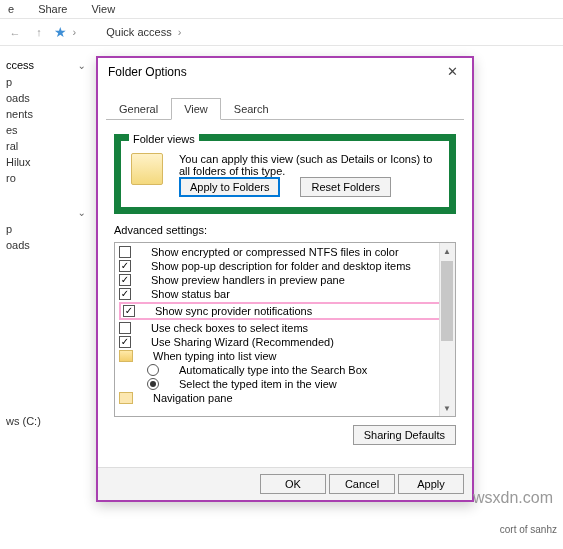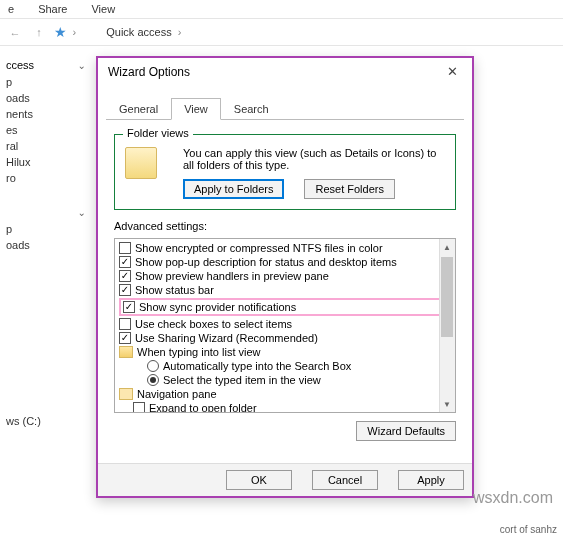--- a/index.html
+++ b/index.html
@@ -25,48 +25,48 @@
 .dialog { position: absolute; left: 96px; top: 10px; width: 378px; background: #fff; border: 2px solid #a83fb0; box-shadow: 0 4px 12px rgba(0,0,0,0.2); }
 .titlebar { display: flex; justify-content: space-between; align-items: center; padding: 6px 10px; }
 .titlebar .title { font-size: 12px; }
 .close-x { font-size: 13px; color: #444; padding: 0 4px; }
 
 .tab-strip { display: flex; align-items: flex-end; padding: 0 8px; margin-top: 12px; }
 .tab-strip .tab { padding: 4px 12px; border: 1px solid transparent; position: relative; top: 1px; color: #333; }
 .tab-strip .tab.active { border: 1px solid #bbb; border-bottom: 1px solid #fff; background: #fff; }
 .tab-page { border-top: 1px solid #bbb; margin: 0 8px 8px 8px; padding: 10px 6px; }
 
-.group-box { border: 1px solid #15803d; margin: 4px 2px 10px 2px; padding: 12px 10px 10px 10px; position: relative; }
+.group-box { border: 7px solid #15803d; margin: 4px 2px 10px 2px; padding: 12px 10px 10px 10px; position: relative; }
 .group-box .legend { position: absolute; top: -8px; left: 8px; background: #fff; padding: 0 4px; }
-.fv-row { display: flex; align-items: flex-start; gap: 26px; }
+.fv-row { display: flex; align-items: flex-start; gap: 16px; }
 .folder-icon { width: 32px; height: 32px; background: linear-gradient(#fff2c8,#f4d97e); border: 1px solid #d7b861; border-radius: 2px; flex-shrink: 0; }
 .fv-text { flex: 1; }
-.fv-actions { display: flex; gap: 20px; margin-top: 8px; }
+.fv-actions { display: flex; gap: 20px; }
 .btn { border: 1px solid #999; background: #f3f3f3; padding: 3px 10px; min-width: 72px; text-align: center; cursor: default; }
 .btn.primary { border: 2px solid #0078d7; padding: 2px 9px; }
 
 .adv-label { margin: 6px 2px; }
 .adv-list { border: 1px solid #aaa; height: 175px; margin: 0 2px; position: relative; overflow: hidden; }
 .adv-inner { padding: 2px 4px; }
-.adv-item { display: flex; align-items: center; gap: 4px; padding: 1px 0; white-space: nowrap; }
+.adv-item { display: flex; align-items: center; gap: 20px; padding: 1px 0; white-space: nowrap; }
 .adv-item.indent1 { padding-left: 14px; }
 .adv-item.indent2 { padding-left: 28px; }
 .chk, .rad { width: 12px; height: 12px; flex-shrink: 0; border: 1px solid #555; display: inline-flex; align-items: center; justify-content: center; font-size: 9px; line-height: 1; }
 .rad { border-radius: 50%; }
 .rad.sel::after { content: ""; width: 6px; height: 6px; background: #333; border-radius: 50%; }
 .chk.sel::after { content: "✓"; font-size: 10px; }
 .folder-mini { width: 14px; height: 12px; background: linear-gradient(#ffe9a8,#f3cf6d); border: 1px solid #d7b861; flex-shrink: 0; }
 .nav-mini { width: 14px; height: 12px; background: #fce7b0; border: 1px solid #d7b861; flex-shrink: 0; }
 .highlight { border: 2px solid #f9a8d4; padding: 0 2px; margin: 1px 0; }
 .scroll-track { position: absolute; right: 0; top: 0; bottom: 0; width: 16px; background: #f1f1f1; border-left: 1px solid #ddd; }
 .scroll-thumb { position: absolute; right: 2px; top: 18px; width: 12px; height: 80px; background: #c7c7c7; }
 .scroll-btn { position: absolute; right: 0; width: 16px; height: 16px; display: flex; align-items: center; justify-content: center; font-size: 8px; color: #666; }
 
 .restore-row { display: flex; justify-content: flex-end; margin: 8px 2px 4px 2px; }
-.dlg-btns { display: flex; justify-content: flex-end; gap: 20px; padding: 6px 8px; border-top: 1px solid #ddd; background: #f3f3f3; }
+.dlg-btns { display: flex; justify-content: flex-end; gap: 3px; padding: 6px 8px; border-top: 1px solid #ddd; background: #f3f3f3; }
 .dlg-btns .btn { min-width: 66px; }
 
 .watermark { position: absolute; right: 10px; bottom: 40px; color: #999; font-size: 16px; }
 .footer-text { position: absolute; right: 6px; bottom: 12px; color: #666; font-size: 10px; }
 </style>
 </head>
 <body>
 
 <div class="ribbon-tabs">
   <span>e</span>
@@ -106,21 +106,21 @@
       <div class="side-item">oads</div>
     </div>
 
     <div class="side-group" style="margin-top:160px;">
       <div class="side-item">ws (C:)</div>
     </div>
   </div>
 
   <div class="dialog">
     <div class="titlebar">
-      <span class="title">Wizard Options</span>
+      <span class="title">Folder Options</span>
       <span class="close-x">✕</span>
     </div>
 
     <div class="tab-strip">
       <div class="tab">General</div>
       <div class="tab active">View</div>
       <div class="tab">Search</div>
     </div>
 
     <div class="tab-page">
@@ -140,21 +140,21 @@
 
       <div class="adv-label">Advanced settings:</div>
       <div class="adv-list">
         <div class="adv-inner" id="adv-inner">
             <div class="adv-item">
               <span class="chk"></span>
               <span>Show encrypted or compressed NTFS files in color</span>
             </div>
             <div class="adv-item">
               <span class="chk sel"></span>
-              <span>Show pop-up description for status and desktop items</span>
+              <span>Show pop-up description for folder and desktop items</span>
             </div>
             <div class="adv-item">
               <span class="chk sel"></span>
               <span>Show preview handlers in preview pane</span>
             </div>
             <div class="adv-item">
               <span class="chk sel"></span>
               <span>Show status bar</span>
             </div>
             <div class="highlight">
@@ -179,35 +179,31 @@
               <span class="rad"></span>
               <span>Automatically type into the Search Box</span>
             </div>
             <div class="adv-item indent2">
               <span class="rad sel"></span>
               <span>Select the typed item in the view</span>
             </div>
             <div class="adv-item">
               <span class="nav-mini"></span>
               <span>Navigation pane</span>
-            </div>
-            <div class="adv-item indent1">
-              <span class="chk"></span>
-              <span>Expand to open folder</span>
             </div>
           </div>
         <div class="scroll-track">
           <div class="scroll-btn" style="top:0">▲</div>
           <div class="scroll-thumb"></div>
           <div class="scroll-btn" style="bottom:0">▼</div>
         </div>
       </div>
 
       <div class="restore-row">
-        <div class="btn">Wizard Defaults</div>
+        <div class="btn">Sharing Defaults</div>
       </div>
     </div>
 
     <div class="dlg-btns">
       <div class="btn">OK</div>
       <div class="btn">Cancel</div>
       <div class="btn">Apply</div>
     </div>
   </div>
 

